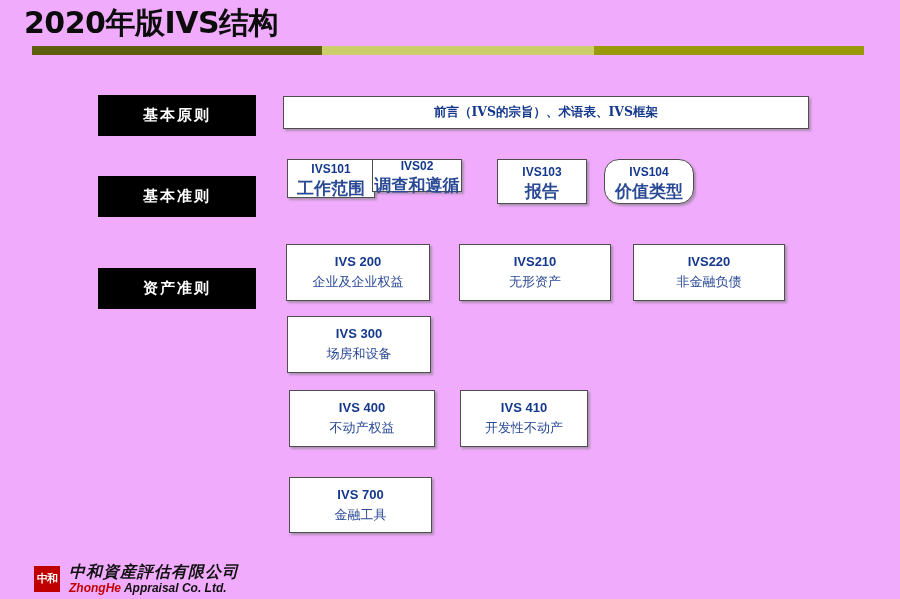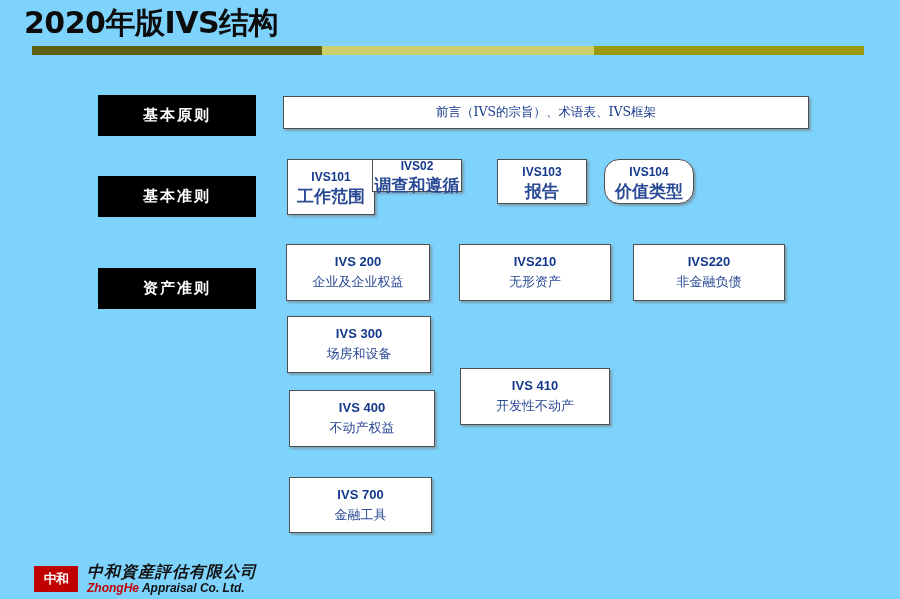--- a/index.html
+++ b/index.html
@@ -8,21 +8,21 @@
     padding: 0;
     background: #ffffff;
   }
   body {
     font-family: "Liberation Sans", "DejaVu Sans", sans-serif;
   }
   #slide {
     position: relative;
     width: 900px;
     height: 599px;
-    background: #7dd3fc;
+    background: #f0abfc;
     overflow: hidden;
   }
 
   
   #slide-title {
     position: absolute;
     left: 24px;
     top: 2px;
     font-family: "DejaVu Sans", "Liberation Sans", sans-serif;
     font-weight: bold;
@@ -89,41 +89,41 @@
   }
   .box.small .code { font-size: 12px; }
   .box.small .name { font-size: 17px; margin-top: 2px; font-weight: bold; }
 
   
   #preface-box {
     flex-direction: row;
   }
   #preface-box .preface-text {
     font-family: "DejaVu Serif", "Liberation Serif", serif;
-    font-weight: normal;
+    font-weight: bold;
     font-size: 12.5px;
     color: #14388c;
     white-space: nowrap;
   }
 
   
   #footer {
     position: absolute;
     left: 34px;
     top: 563px;
     display: flex;
     align-items: center;
   }
   #seal {
-    width: 44px;
+    width: 26px;
     height: 26px;
     background: #c00000;
     color: #ffffff;
     font-family: "DejaVu Serif", "Liberation Serif", serif;
-    font-size: 13px;
+    font-size: 11px;
     font-weight: bold;
     line-height: 10px;
     display: flex;
     align-items: center;
     justify-content: center;
     text-align: center;
     letter-spacing: -1px;
     flex: none;
   }
   #footer-text {
@@ -168,21 +168,21 @@
   <div class="section-label" style="left:98px; top:176px; width:158px; height:41px;">基本准则</div>
 
   <div class="section-label" style="left:98px; top:95px; width:158px; height:41px;">基本原则</div>
 
   <div class="section-label" style="left:98px; top:268px; width:158px; height:41px;">资产准则</div>
 
   <div class="box" id="preface-box" style="left:283px; top:96px; width:526px; height:33px;">
     <span class="preface-text">前言（IVS的宗旨）、术语表、IVS框架</span>
   </div>
 
-  <div class="box small" style="left:287px; top:159px; width:88px; height:56px;text-align:right;">
+  <div class="box small" style="left:287px; top:159px; width:88px; height:39px;text-align:right;">
     <span class="code">IVS101</span>
     <span class="name">工作范围</span>
   </div>
 
   <div class="box small" style="left:372px; top:159px; width:90px; height:33px;">
     <span class="code">IVS02</span>
     <span class="name">调查和遵循</span>
   </div>
 
   <div class="box small" style="left:497px; top:159px; width:90px; height:45px;">
@@ -214,21 +214,21 @@
   <div class="box" style="left:287px; top:316px; width:144px; height:57px;">
     <span class="code">IVS 300</span>
     <span class="name">场房和设备</span>
   </div>
 
   <div class="box" style="left:289px; top:390px; width:146px; height:57px;">
     <span class="code">IVS 400</span>
     <span class="name">不动产权益</span>
   </div>
 
-  <div class="box" style="left:460px; top:368px; width:150px; height:57px;">
+  <div class="box" style="left:460px; top:390px; width:128px; height:57px;">
     <span class="code">IVS 410</span>
     <span class="name">开发性不动产</span>
   </div>
 
   <div class="box" style="left:289px; top:477px; width:143px; height:56px;">
     <span class="code">IVS 700</span>
     <span class="name">金融工具</span>
   </div>
 
   <div id="footer">

